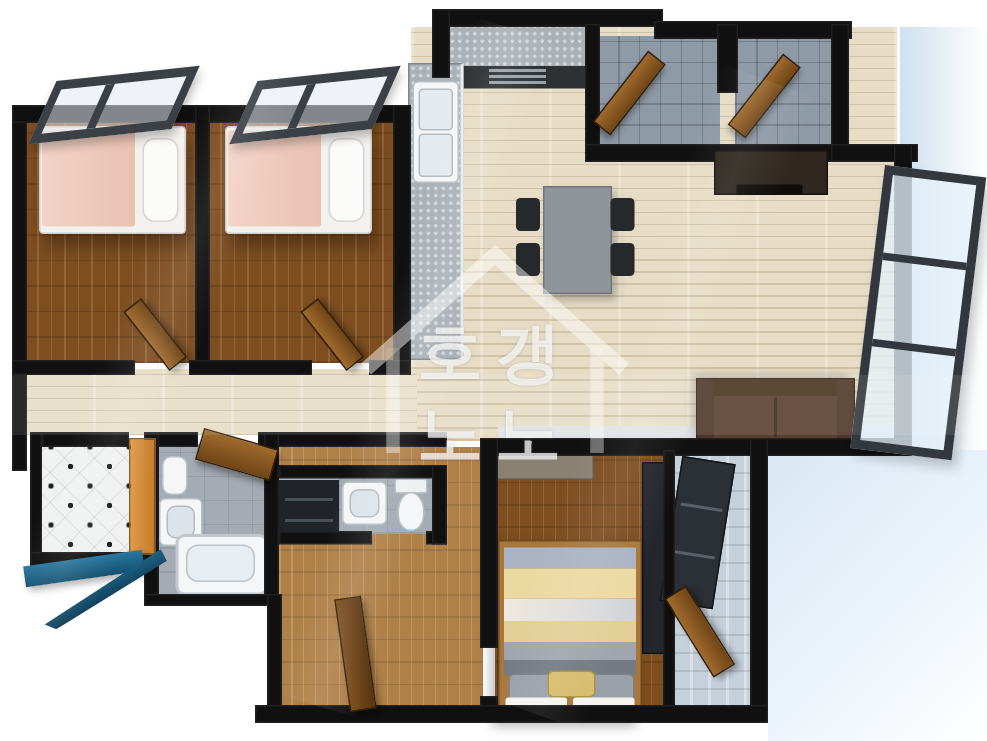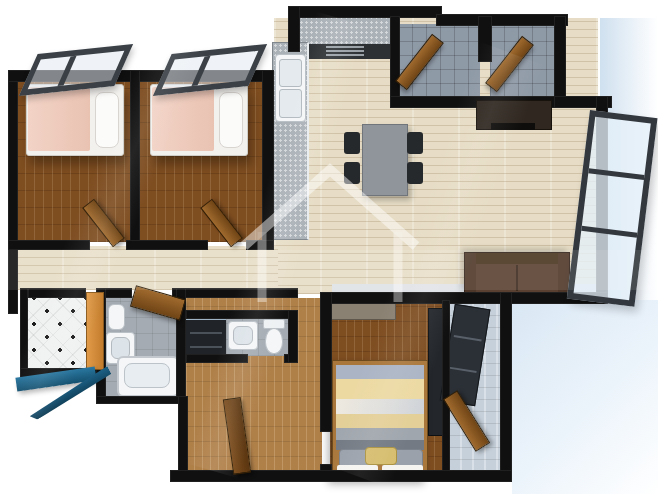--- a/index.html
+++ b/index.html
@@ -217,15 +217,17 @@
   <div class="shaft" style="left:250px;top:10px;width:55px;height:470px;transform:rotate(16deg);opacity:.18;"></div>
   <div class="shaft" style="left:400px;top:40px;width:70px;height:450px;transform:rotate(20deg);opacity:.14;"></div>
   <div class="abs" style="left:0;top:250px;width:658px;height:40px;background:rgba(255,255,255,.10);z-index:55;"></div>
 
   <div class="wm" style="left:232px;top:152px;width:196px;height:178px;">
     <svg width="196" height="178" viewBox="0 0 196 178" style="position:absolute;left:0;top:0;opacity:.55;">
       <polyline points="12,94 98,18 184,94" fill="none" stroke="rgba(255,255,255,.85)" stroke-width="10"></polyline>
       <line x1="30" y1="80" x2="30" y2="150" stroke="rgba(255,255,255,.7)" stroke-width="9"></line>
       <line x1="166" y1="80" x2="166" y2="150" stroke="rgba(255,255,255,.7)" stroke-width="9"></line>
     </svg>
+    <div class="wm-line" style="top:62px;">호갱</div>
+    <div class="wm-line" style="top:116px;">노노</div>
   </div>
 
 </div>
 
 </body></html>

